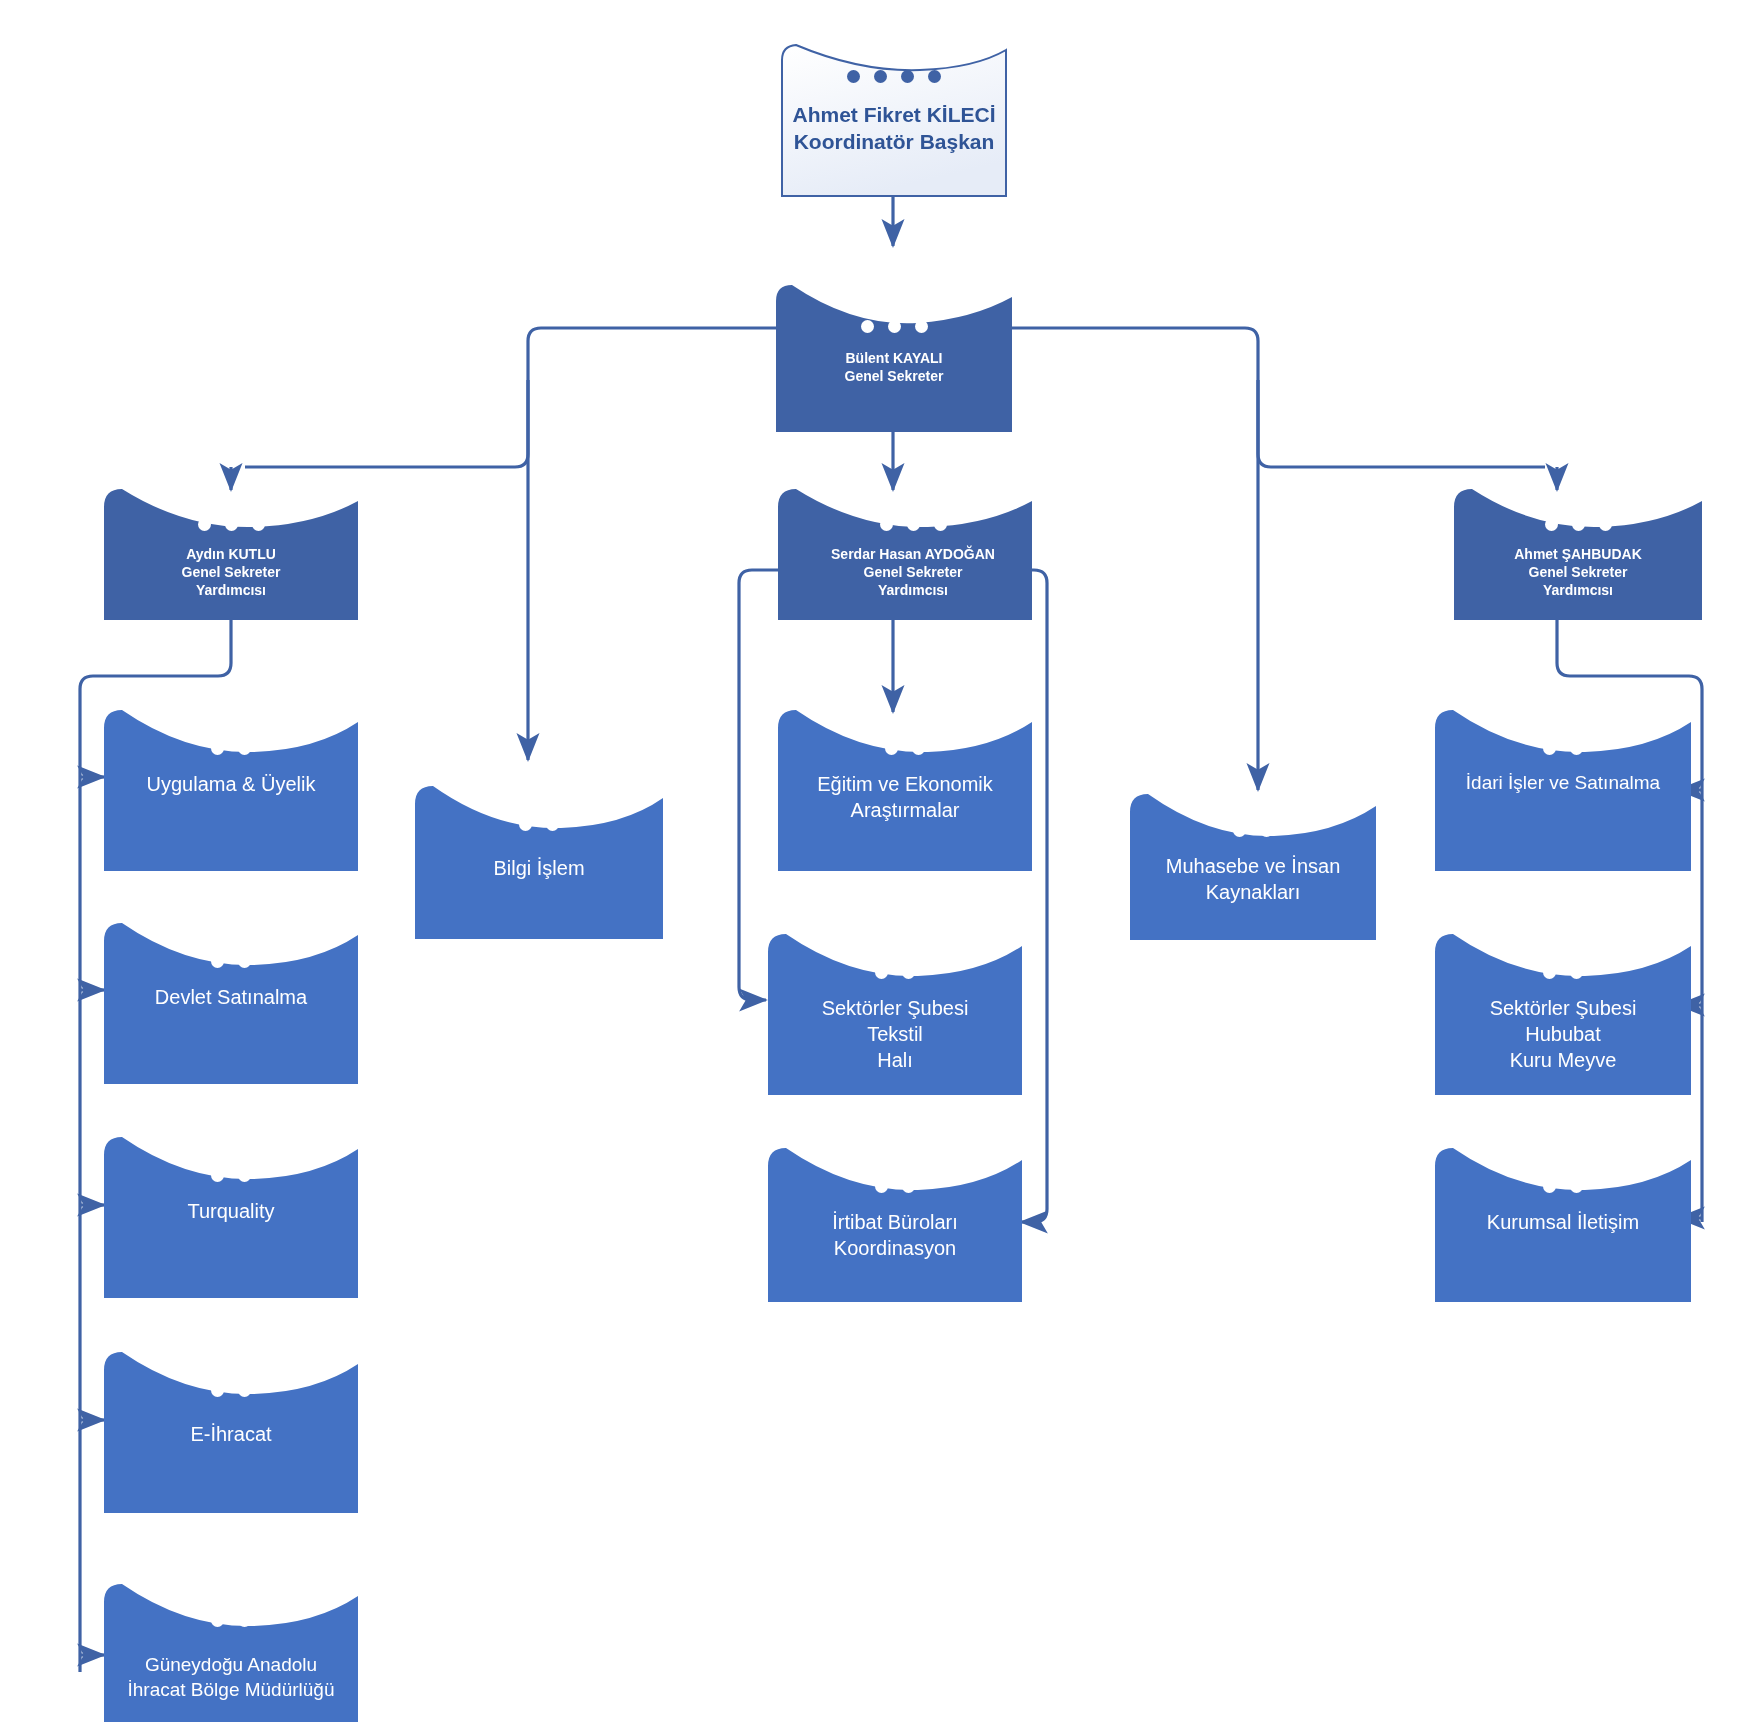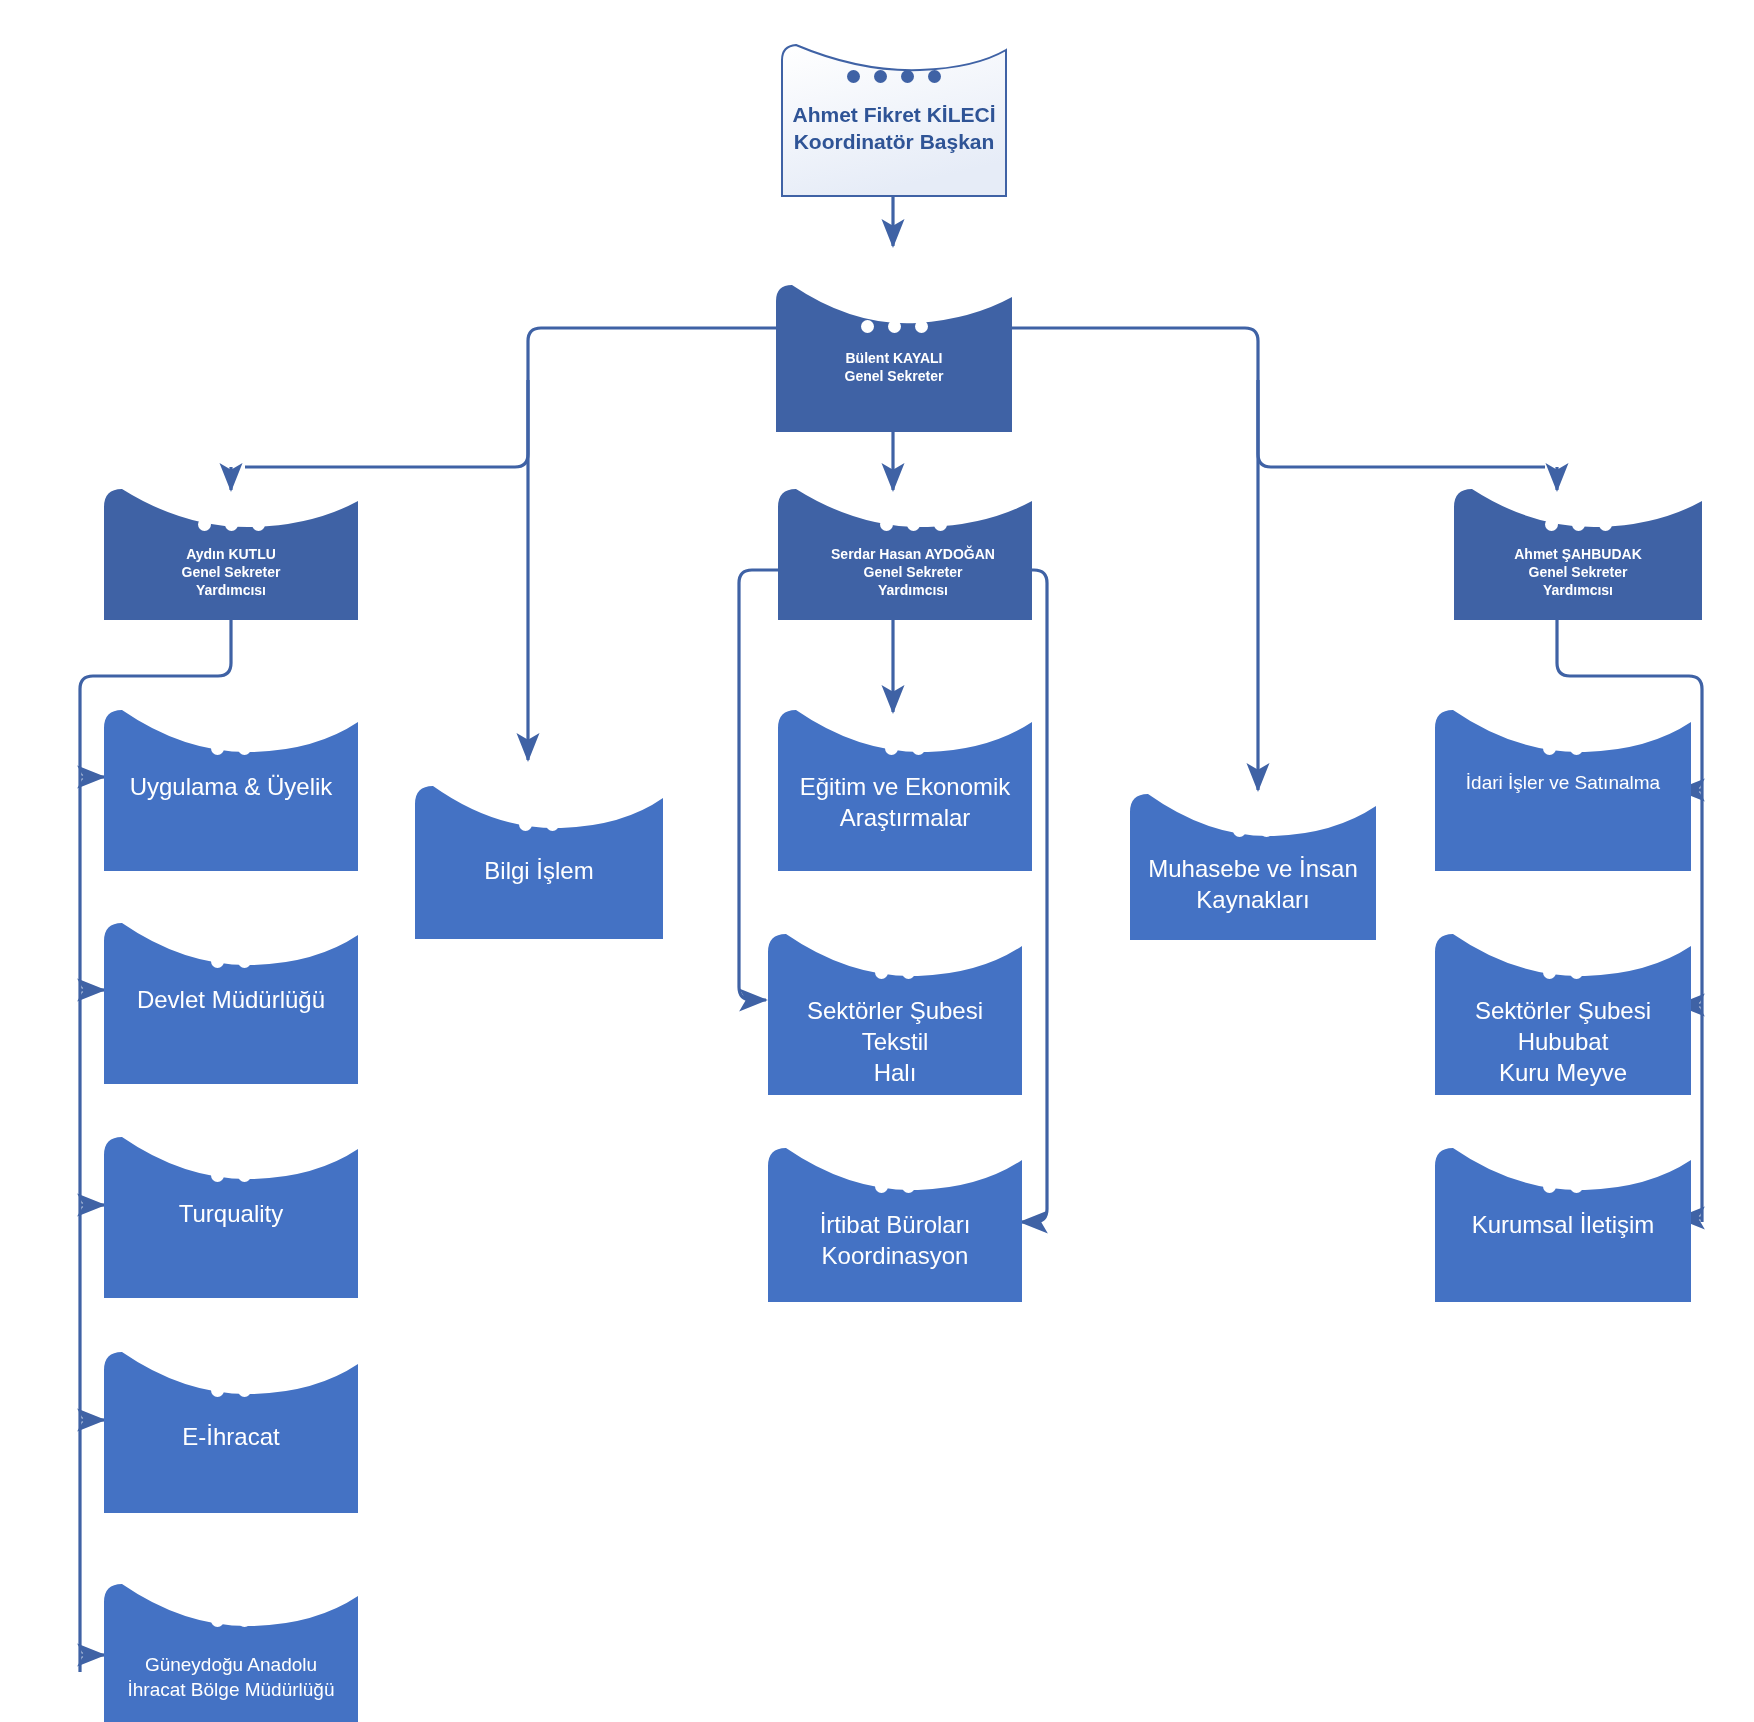--- a/index.html
+++ b/index.html
@@ -23,21 +23,21 @@
 
   
   .lvl-root .label{color:#2F5496;font-weight:bold;font-size:21px;}
   .lvl-root .dots i{background:#3F62A5;}
 
   
   .lvl-exec .label{color:#ffffff;font-weight:bold;font-size:14px;}
   .lvl-exec .dots i{background:#ffffff;}
 
   
-  .lvl-leaf .label{color:#ffffff;font-weight:normal;font-size:24px;}
+  .lvl-leaf .label{color:#ffffff;font-weight:normal;font-size:20px;}
   .lvl-leaf .dots i{background:#ffffff;}
 </style>
 </head>
 <body>
 
 <div id="stage">
 
   <svg id="wires" viewBox="0 0 1754 1722" xmlns="http://www.w3.org/2000/svg">
     <defs>
       <marker id="ah" markerWidth="10" markerHeight="10" refX="8.4" refY="4" orient="auto" markerUnits="strokeWidth">
@@ -179,21 +179,21 @@
 
   <div class="node lvl-leaf" style="left:104px;top:919px;width:254px;height:165px;">
     <svg class="shape" viewBox="0 0 254 165" preserveAspectRatio="none">
       <path d="M0,22 Q0,4 18,4 Q82,48 150,46 Q212,44 254,16 L254,165 L0,165 Z" fill="#4472C4"></path>
     </svg>
     <div class="inner" style="top:36px;">
       <div class="dots">
           <i></i>
           <i></i>
         </div>
-      <div class="label" style="margin-top:16px;">Devlet Müdürlüğü</div>
+      <div class="label" style="margin-top:16px;">Devlet Satınalma</div>
     </div>
   </div>
 
   <div class="node lvl-leaf" style="left:104px;top:1133px;width:254px;height:165px;">
     <svg class="shape" viewBox="0 0 254 165" preserveAspectRatio="none">
       <path d="M0,22 Q0,4 18,4 Q82,48 150,46 Q212,44 254,16 L254,165 L0,165 Z" fill="#4472C4"></path>
     </svg>
     <div class="inner" style="top:36px;">
       <div class="dots">
           <i></i>

